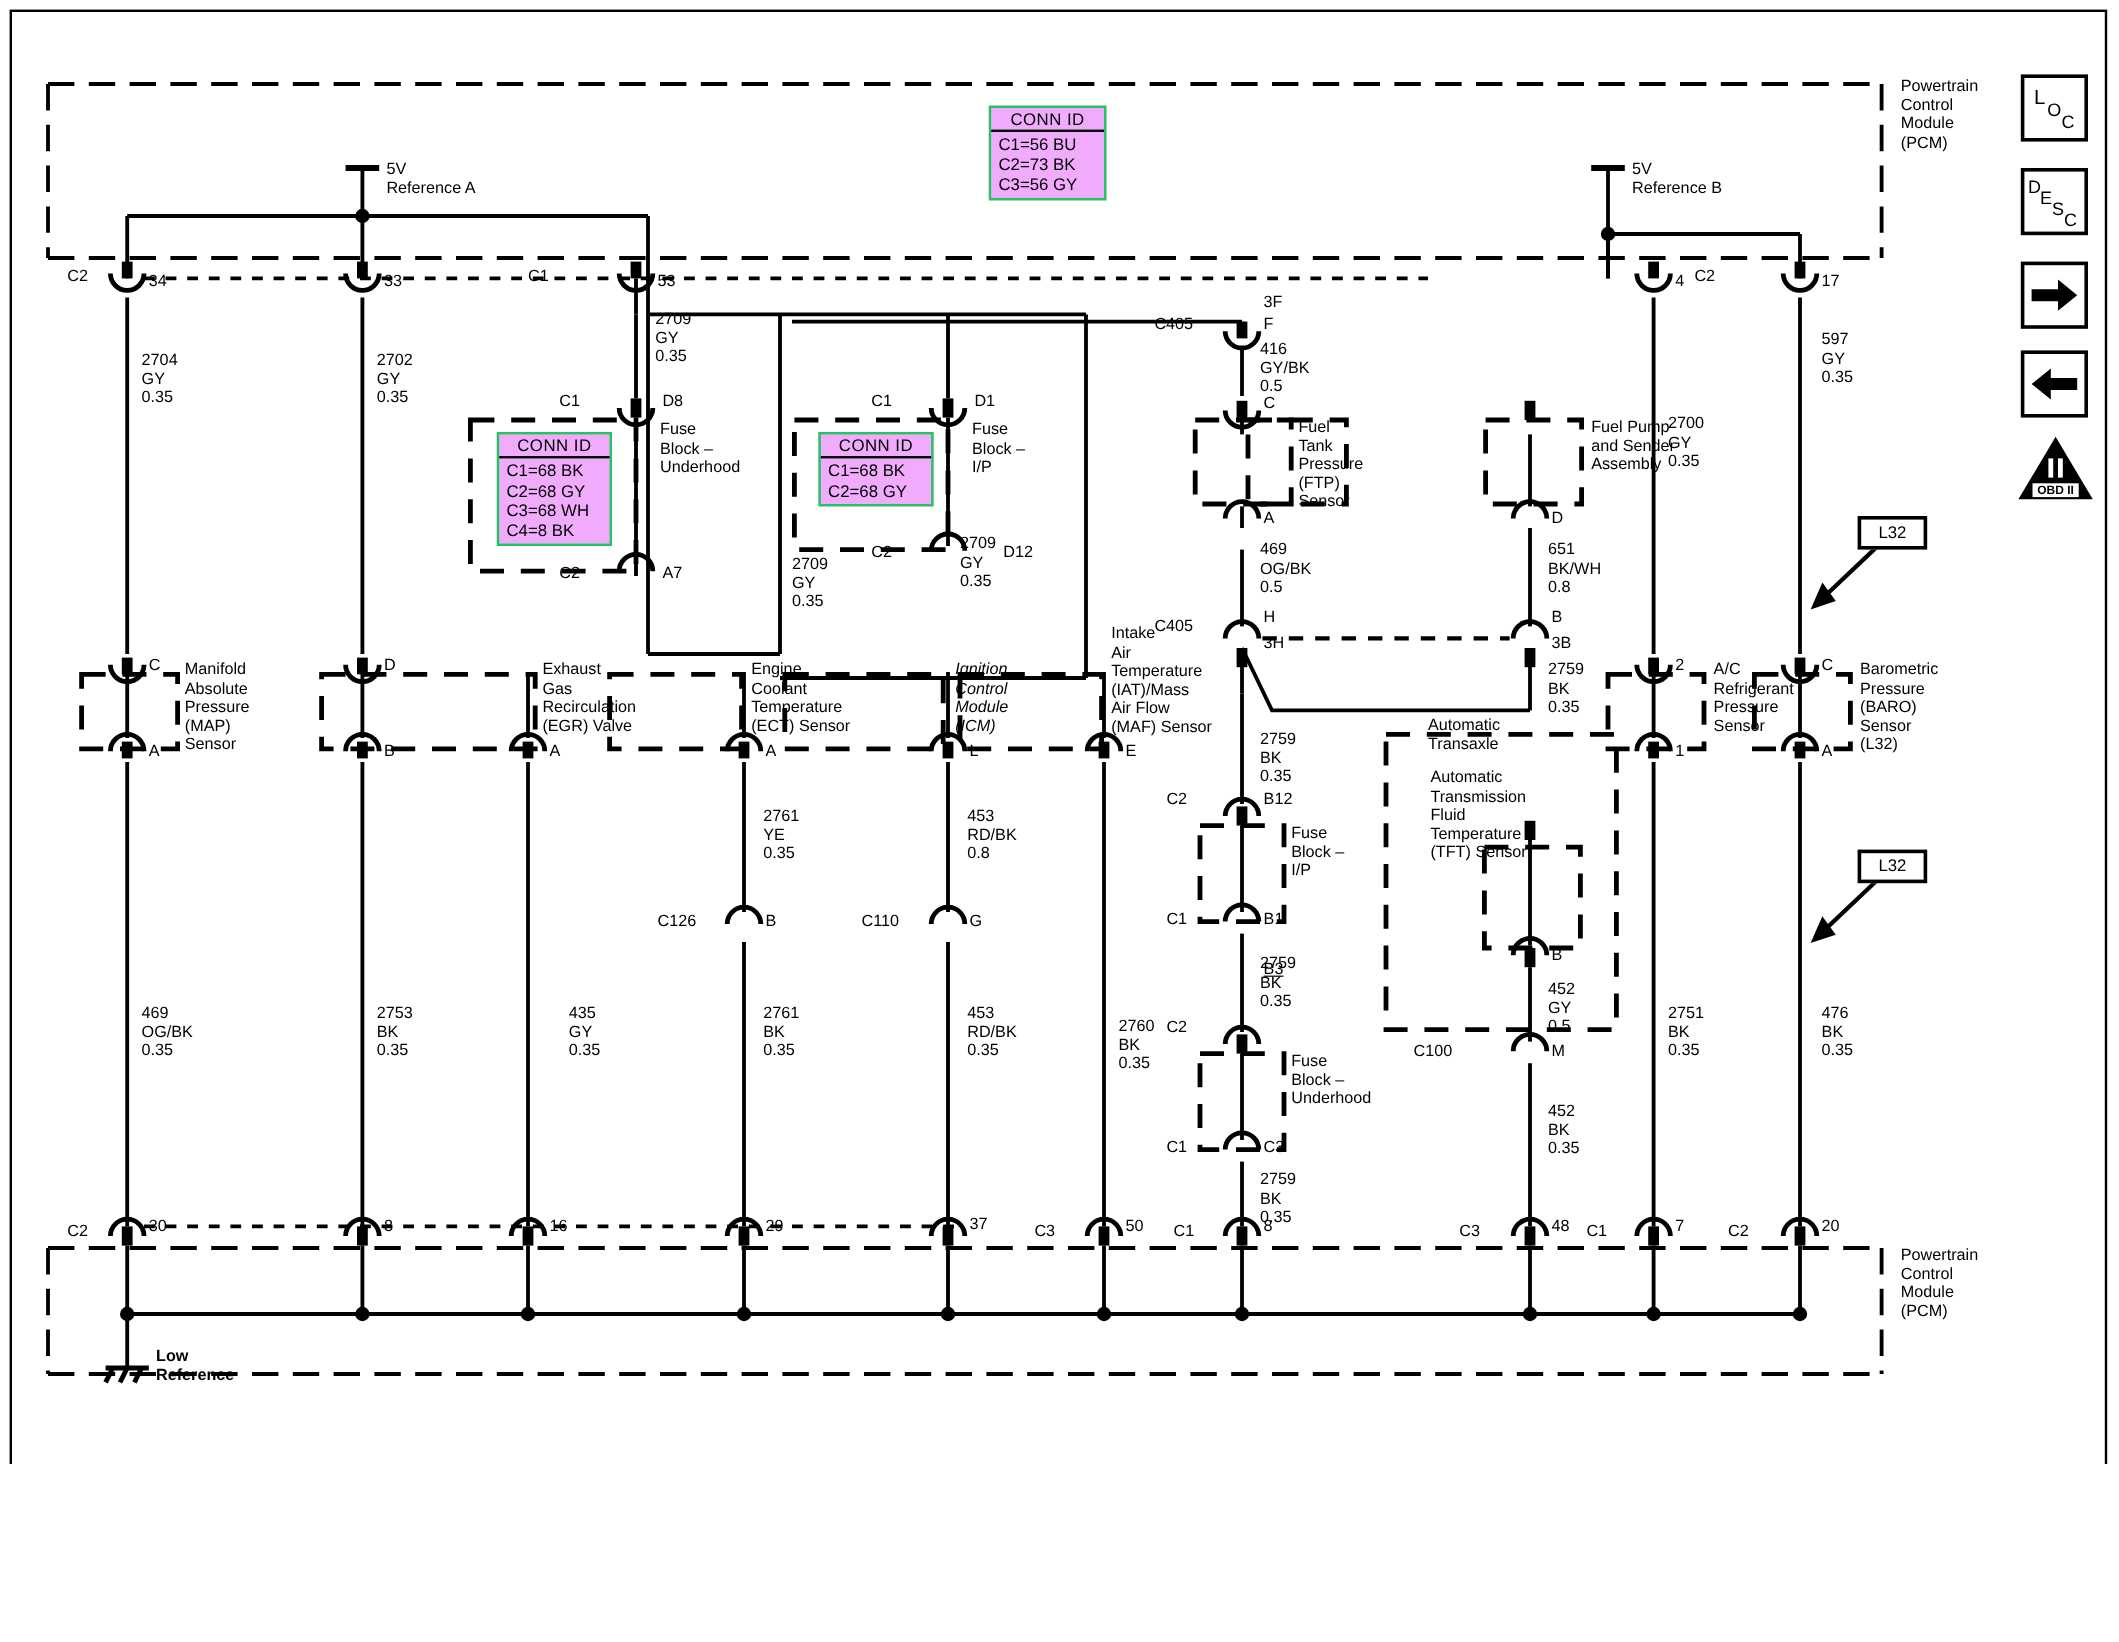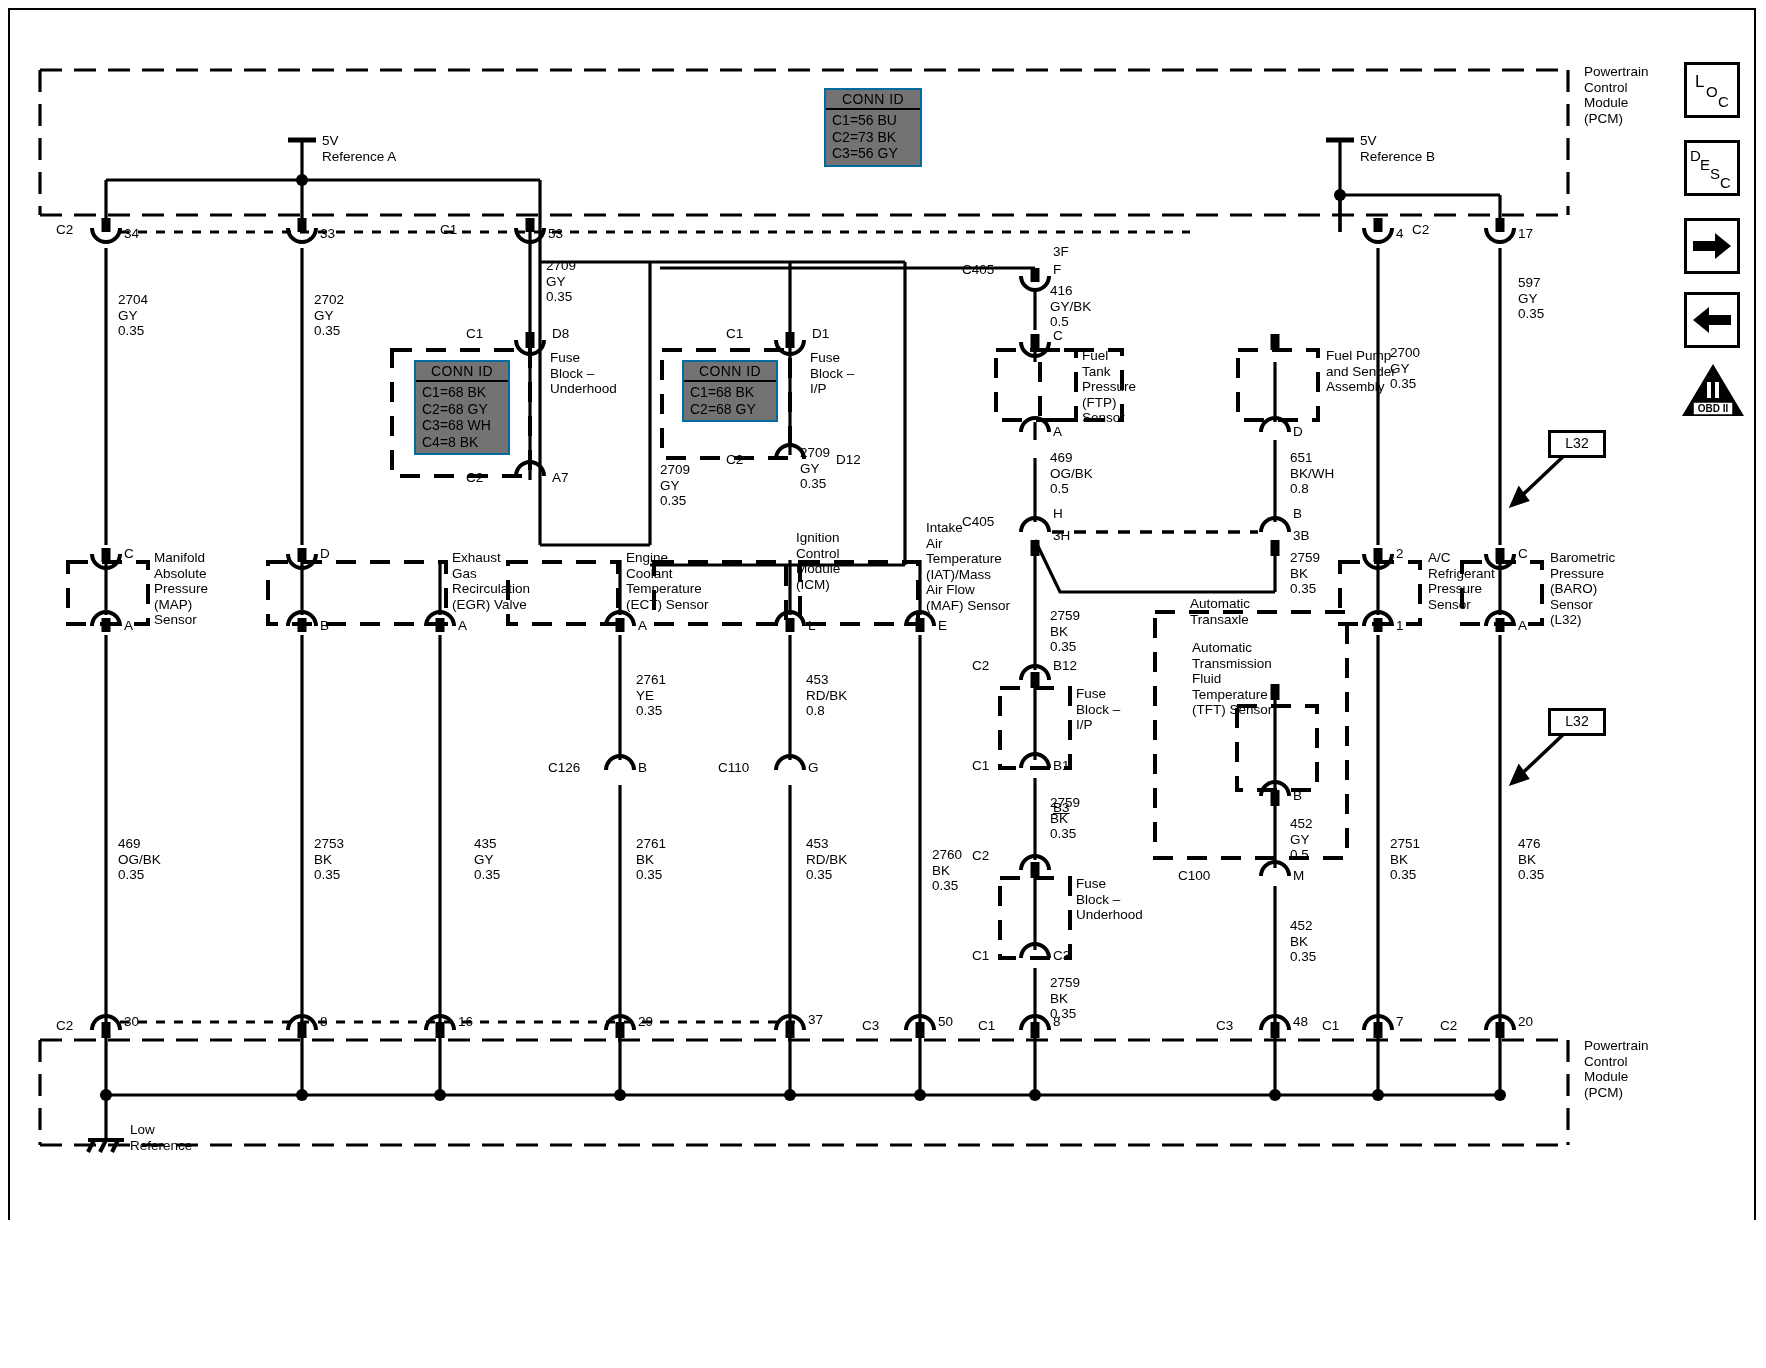--- a/index.html
+++ b/index.html
@@ -1,21 +1,21 @@
 <!DOCTYPE html>
 <html><head>
 <meta charset="utf-8">
 <style>
   html,body{margin:0;padding:0;background:#fff;}
   body{font-family:"Liberation Sans", sans-serif;}
   #page{position:relative;width:1766px;height:1220px;background:#fff;overflow:hidden;}
   #sheet{position:absolute;left:8px;top:8px;width:1748px;height:1350px;border:2px solid #000;box-sizing:border-box;background:#fff;}
   svg#wires{position:absolute;left:0;top:0;width:1766px;height:1368px;pointer-events:none;}
   .lbl{position:absolute;font-family:"Liberation Sans", sans-serif;font-size:13.5px;line-height:15.5px;color:#000;white-space:pre;font-weight:500;letter-spacing:0px;}
-  .connbox{position:absolute;border:2px solid #0369a1;background:#737373;box-sizing:border-box;}
+  .connbox{position:absolute;border:2px solid #22c55e;background:#f0abfc;box-sizing:border-box;}
   .connbox .hdr{font-size:14px;text-align:center;border-bottom:2px solid #000;padding:1px 6px;font-weight:500;letter-spacing:.4px;}
   .connbox .bdy{font-size:14px;padding:2px 6px 3px 6px;line-height:16.5px;white-space:pre;}
   .tbtn{position:absolute;border:3px solid #000;background:#fff;box-sizing:border-box;}
   .l32box{position:absolute;border:3px solid #000;background:#fff;box-sizing:border-box;font-size:14px;text-align:center;line-height:21px;}
   .obd{position:absolute;}
 </style>
 </head>
 <body>
 
 <div id="page">
@@ -459,21 +459,21 @@
 (MAP)
 Sensor</div>
   <div class="lbl" style="left:452px;top:550px;">Exhaust
 Gas
 Recirculation
 (EGR) Valve</div>
   <div class="lbl" style="left:626px;top:550px;">Engine
 Coolant
 Temperature
 (ECT) Sensor</div>
-  <div class="lbl" style="left:796px;top:530px;">Ignition
+  <div class="lbl" style="left:796px;top:550px;font-style:italic;">Ignition
 Control
 Module
 (ICM)</div>
   <div class="lbl" style="left:926px;top:520px;">Intake
 Air
 Temperature
 (IAT)/Mass
 Air Flow
 (MAF) Sensor</div>
   <div class="lbl" style="left:1082px;top:348px;">Fuel
@@ -564,21 +564,21 @@
   <div class="lbl" style="left:1396px;top:546px;">2</div>
   <div class="lbl" style="left:1396px;top:618px;">1</div>
   <div class="lbl" style="left:1518px;top:546px;">C</div>
   <div class="lbl" style="left:1518px;top:618px;">A</div>
 
   <div class="lbl" style="left:548px;top:760px;">C126</div>
   <div class="lbl" style="left:638px;top:760px;">B</div>
   <div class="lbl" style="left:718px;top:760px;">C110</div>
   <div class="lbl" style="left:808px;top:760px;">G</div>
 
-  <div class="lbl" style="left:130px;top:1122px;">Low
+  <div class="lbl" style="left:130px;top:1122px;font-weight:bold;">Low
 Reference</div>
 
   <div class="l32box" style="left:1548px;top:430px;width:58px;height:28px;">L32</div>
   <div class="l32box" style="left:1548px;top:708px;width:58px;height:28px;">L32</div>
 
   <div class="tbtn" style="left:1684px;top:62px;width:56px;height:56px;">
     <svg width="52" height="52" viewBox="0 0 52 52">
       <text x="8" y="22" font-family="Liberation Sans, sans-serif" font-size="17" fill="#000">L</text>
       <text x="19" y="32" font-family="Liberation Sans, sans-serif" font-size="15" fill="#000">O</text>
       <text x="31" y="42" font-family="Liberation Sans, sans-serif" font-size="15" fill="#000">C</text>

